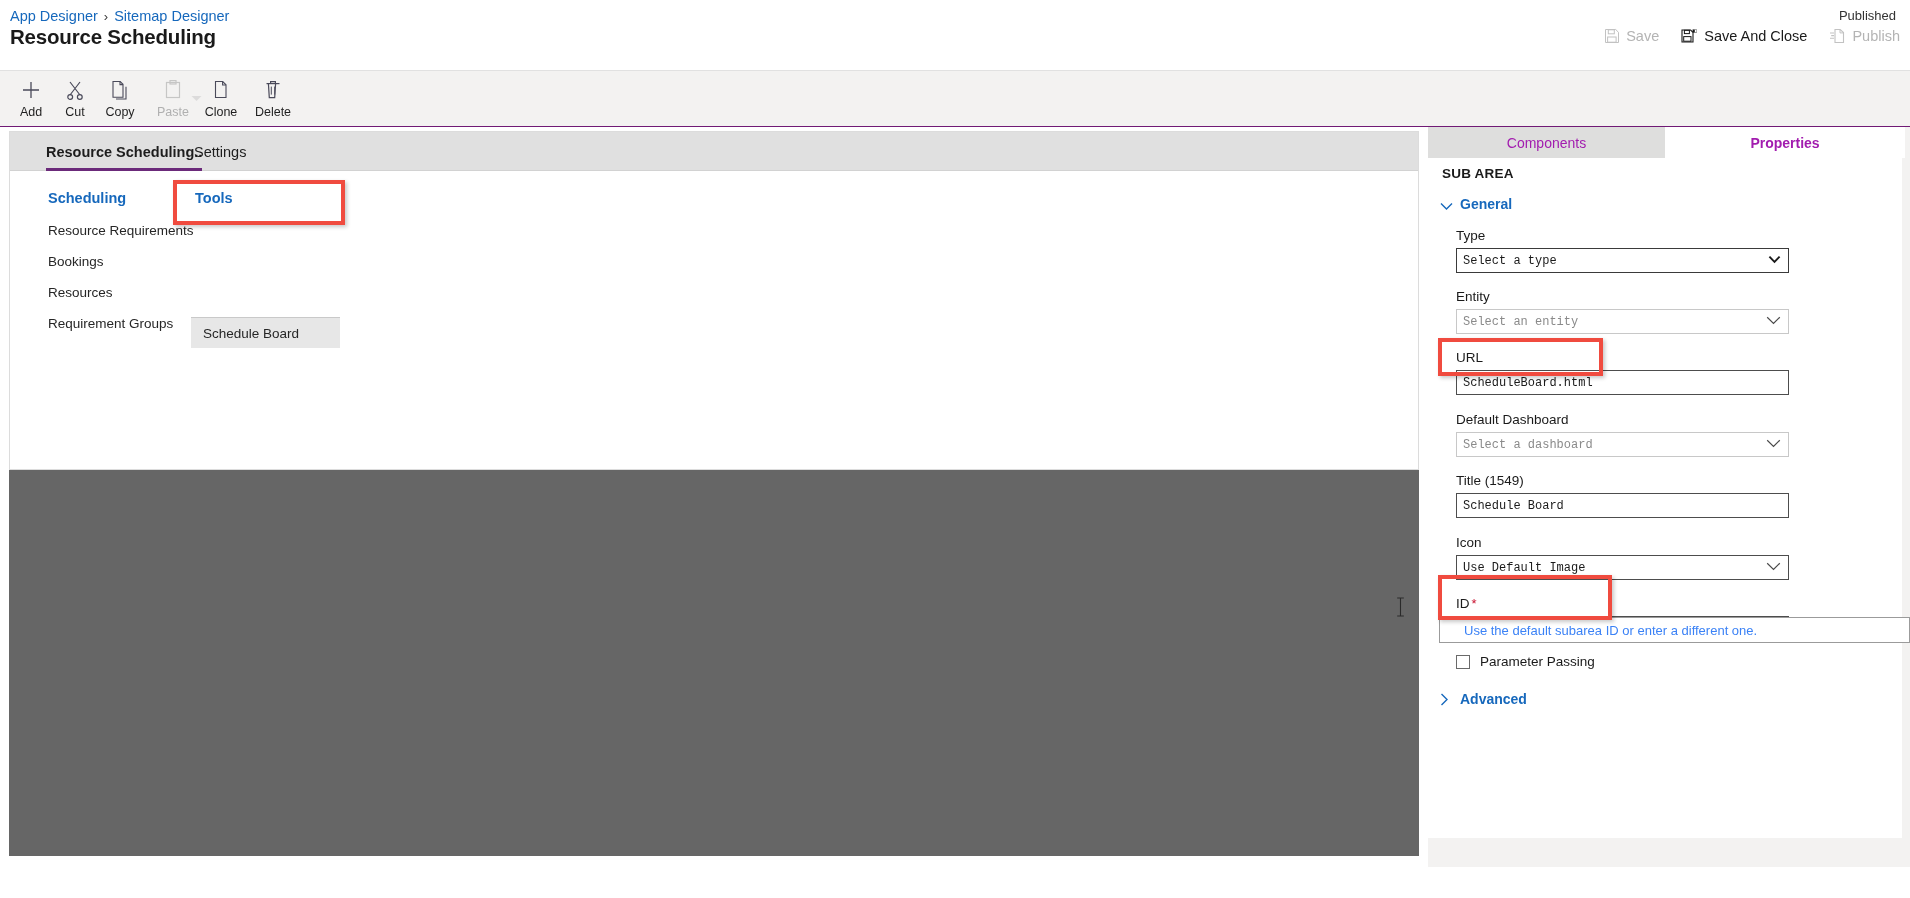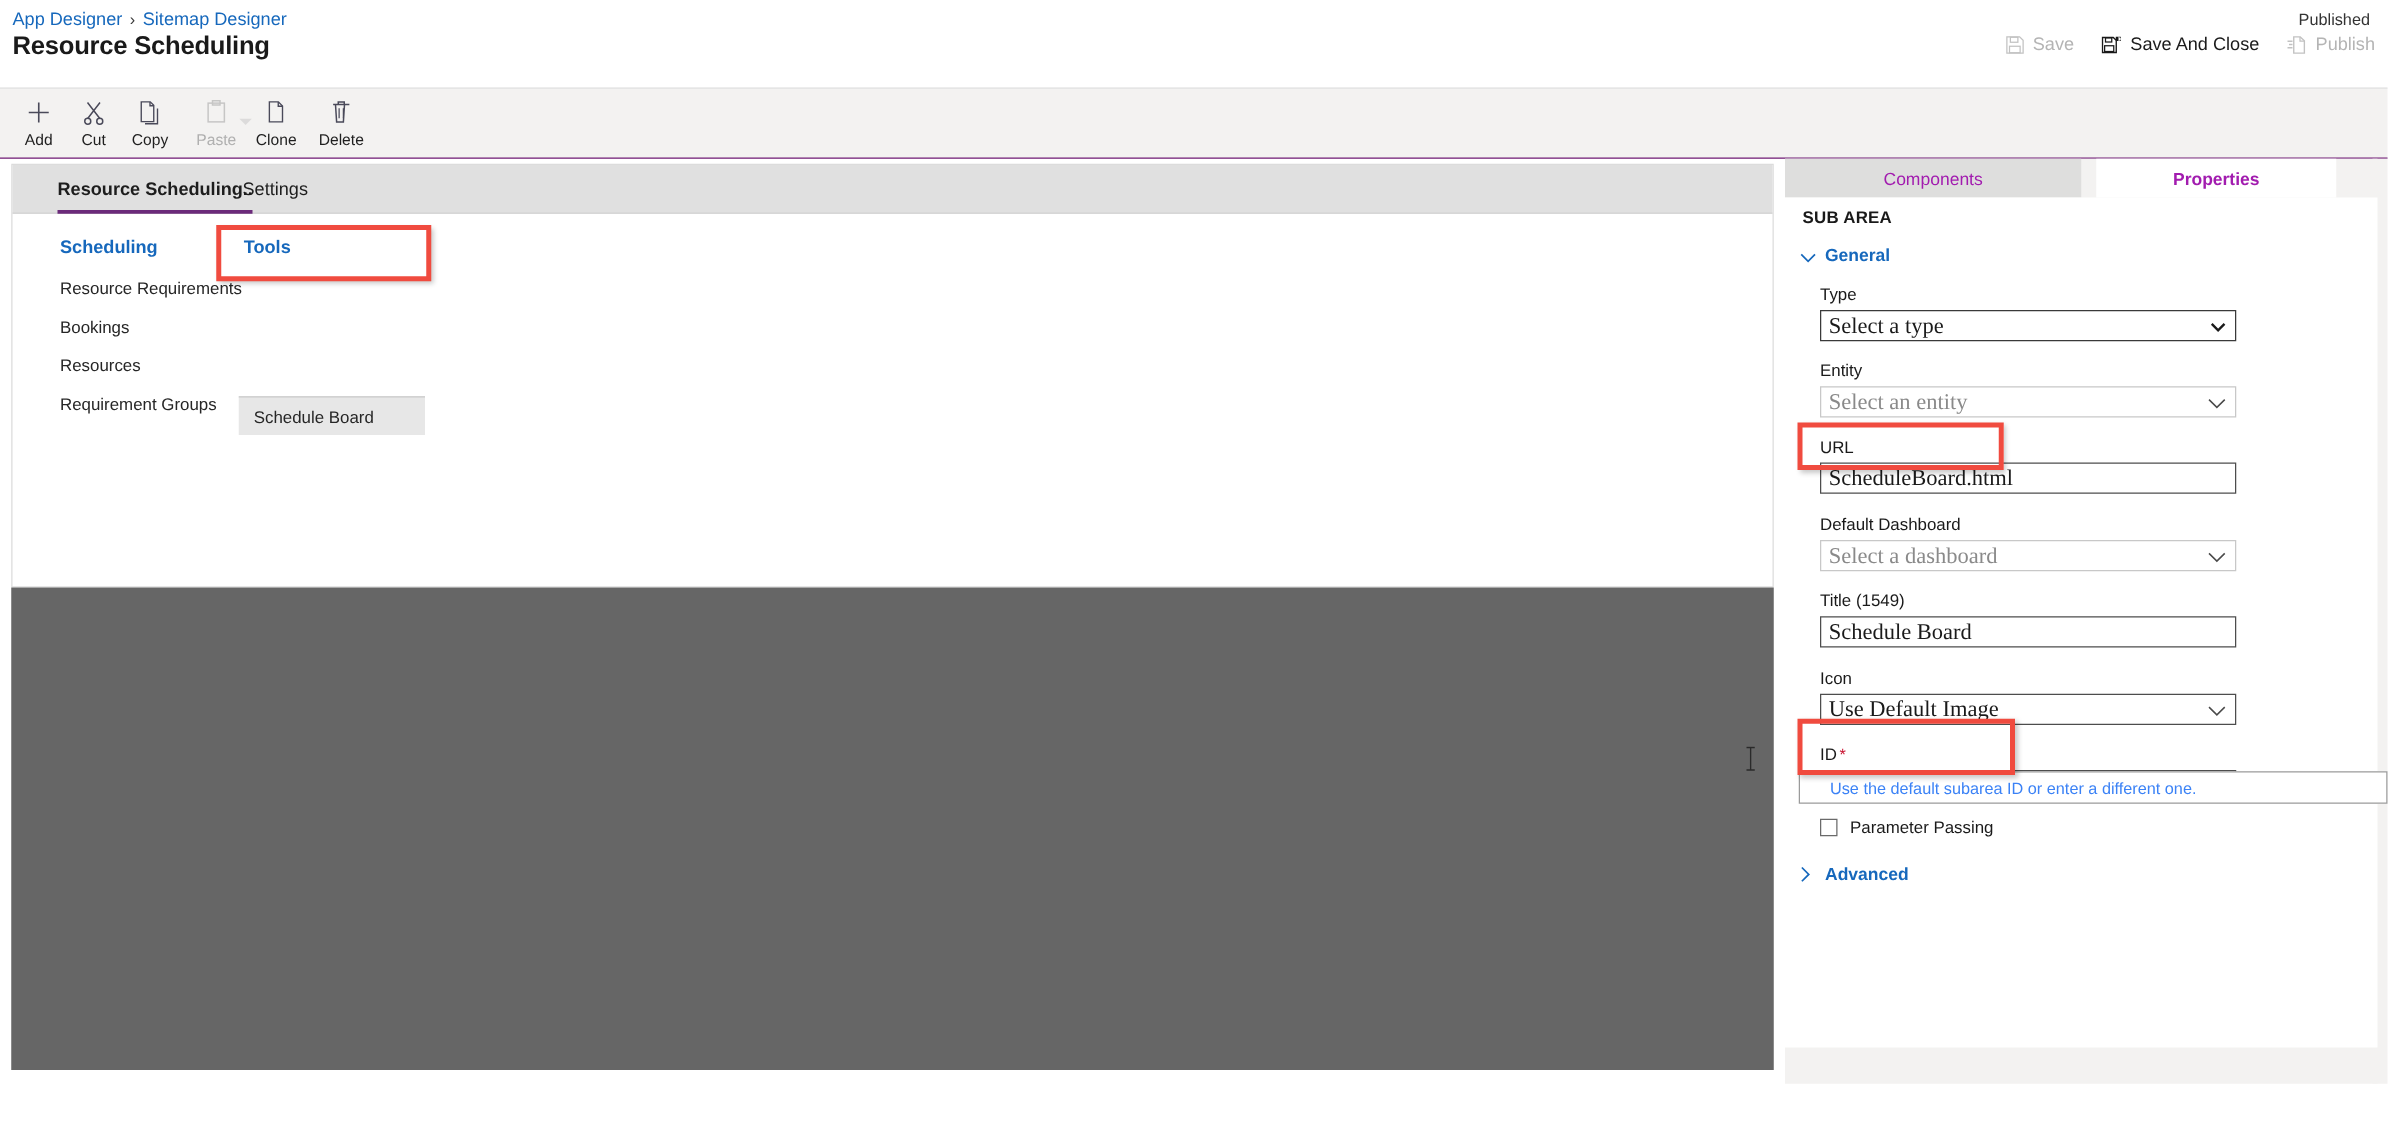--- a/index.html
+++ b/index.html
@@ -128,21 +128,21 @@
   }
   .ptab {
     position: absolute; top: 0; height: 31px;
     display: flex; align-items: center; justify-content: center;
     font-size: 14px; color: #a21caf; cursor: pointer;
   }
   .ptab-components {
     left: 0; width: 237px; background: #dededd;
   }
   .ptab-properties {
-    left: 237px; width: 192px; background: #ffffff; font-weight: bold; margin-left: 12px;
+    left: 237px; width: 240px; background: #ffffff; font-weight: bold;
   }
   .panel-body {
     position: absolute; left: 0; top: 31px; width: 474px; height: 680px;
     background: #ffffff;
   }
   .subarea-head {
     position: absolute; left: 14px; top: 8px;
     font-size: 13.5px; font-weight: bold; color: #1a1a1a;
     letter-spacing: 0.2px;
   }
@@ -160,24 +160,24 @@
     position: absolute; left: 28px;
     font-size: 13.5px; color: #1a1a1a;
   }
   .req-star { color: #c8102e; font-size: 13px; margin-left: 2px; }
 
   .ctl {
     position: absolute; left: 28px;
     width: 333px; height: 25px;
     background: #ffffff;
     border: 1px solid #4d4d4d;
-    font-size: 18px; color: #1a1a1a;
+    font-size: 12px; color: #1a1a1a;
     padding: 0 6px;
     display: flex; align-items: center;
-    font-family: Liberation Serif, serif;
+    font-family: Liberation Mono, monospace;
   }
   .ctl.light { border: 1px solid #c8c8c8; }
   .ctl.placeholder { color: #8a8a8a; }
   .ctl .caret {
     position: absolute; right: 7px; top: 50%; transform: translateY(-50%);
   }
   .ctl.select-native {
     border: 1px solid #3a3a3a;
   }
 

